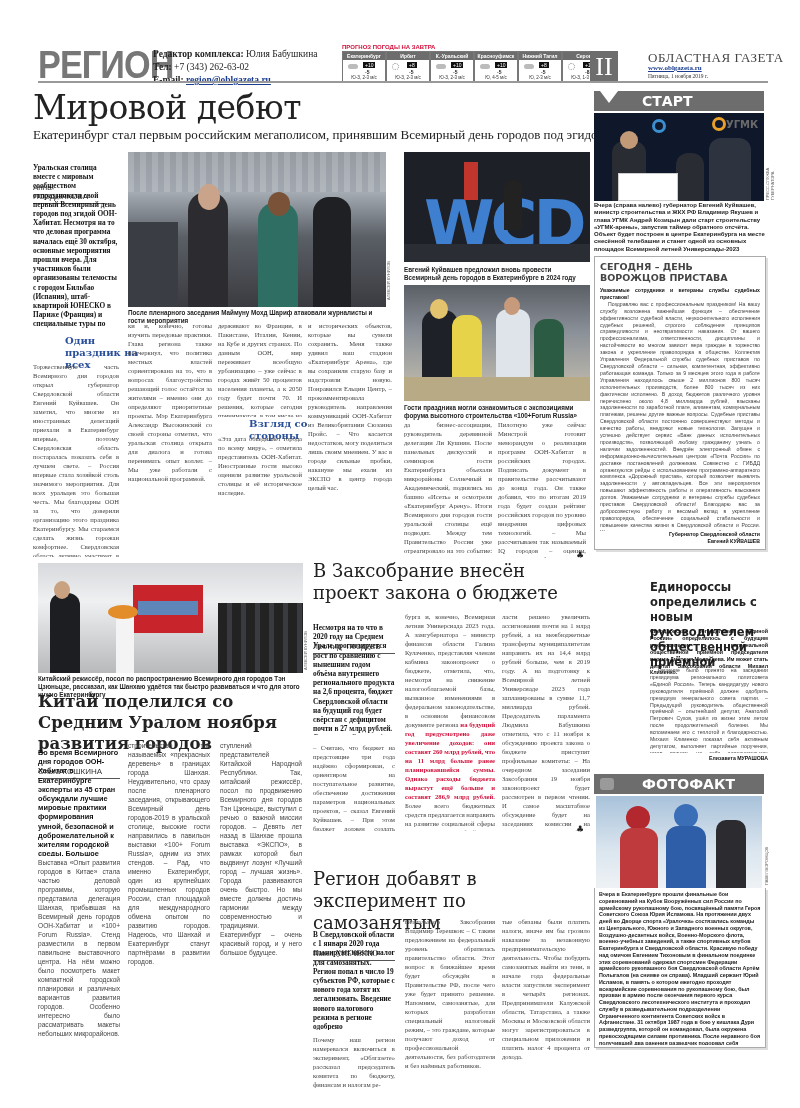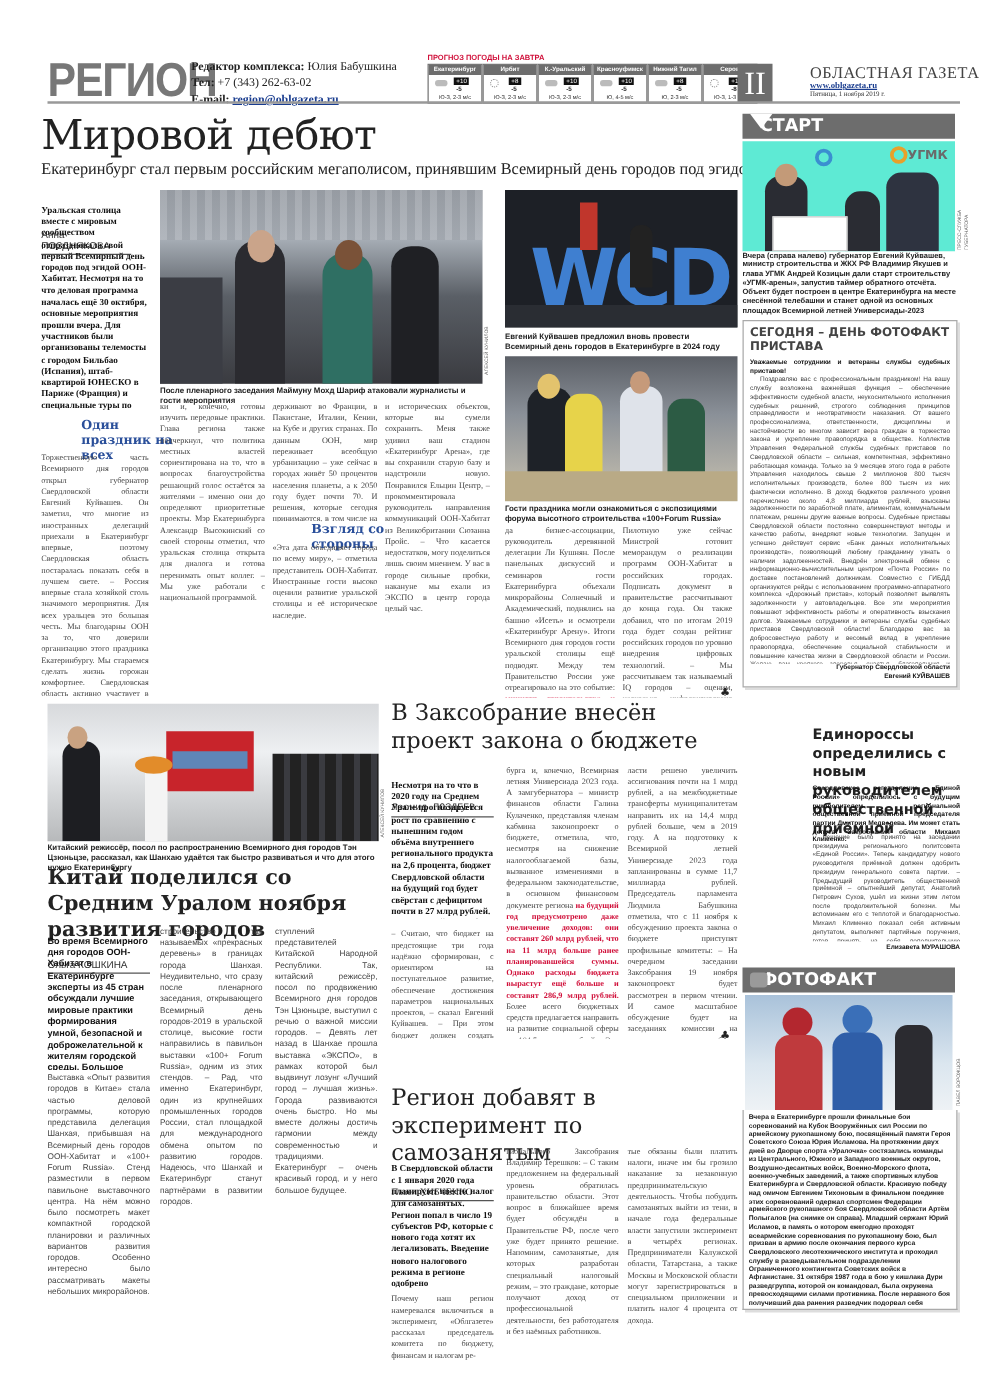--- a/index.html
+++ b/index.html
@@ -37,21 +37,21 @@
   .lead { font-family: "Liberation Serif", serif; font-weight: bold; font-size: 7.3px; line-height: 9.2px; color: #111; }
   .txt { font-family: "Liberation Serif", serif; font-size: 6.6px; line-height: 9px; color: #444; text-align: justify; }
   .txt .red { color: #d0103a; font-weight: bold; }
   .subh { font-family: "DejaVu Serif", serif; font-weight: bold; font-size: 10px; color: #2a4f9a; line-height: 12px; margin-left: 17px; }
   .cap { font-family: "Liberation Sans", sans-serif; font-weight: bold; font-size: 6.3px; line-height: 8px; color: #222; }
   .credit { font-family: "Liberation Sans", sans-serif; font-size: 4px; color: #666; writing-mode: vertical-rl; transform: rotate(180deg); }
 
   .photo { overflow: hidden; }
 
   
-  .sec-hdr { background: #6d6d6d; color: #fff; font-family: "DejaVu Sans", sans-serif; font-weight: bold; font-size: 14px; padding-left: 14px; line-height: 20px; }
+  .sec-hdr { background: #6d6d6d; color: #fff; font-family: "DejaVu Sans", sans-serif; font-weight: bold; font-size: 14px; padding-left: 48px; line-height: 20px; }
   .tri { position: absolute; left: 6px; top: 0; width: 0; height: 0; border-left: 9px solid transparent; border-right: 9px solid transparent; border-top: 12px solid #fff; }
   .box { border: 1px solid #aaa; box-shadow: 2px 2px 0 #ddd; background: #fff; }
   .box-title { font-family: "DejaVu Sans", sans-serif; font-weight: bold; font-size: 9.5px; color: #444; }
   .sm { font-family: "Liberation Sans", sans-serif; font-size: 5.2px; line-height: 6.9px; color: #444; text-align: justify; }
   .sec-h2 { font-family: "DejaVu Sans", sans-serif; font-weight: bold; font-size: 11.5px; line-height: 15px; color: #222; }
 </style>
 </head>
 <body>
 
 <div class="abs masthead">РЕГИОН</div>
@@ -201,35 +201,35 @@
 <div class="abs" style="left:576px;top:824px;font-size:9px;">♣</div>
 
 <div class="abs" style="left:313px;top:868px;width:280px;font-family:'DejaVu Serif',serif;font-size:18px;line-height:22px;color:#222;">Регион добавят в эксперимент по самозанятым</div>
 <div class="abs byline" style="left:313px;top:917px;width:82px;font-family:'Liberation Serif',serif;">Павел ХИБЧЕНКО</div>
 <div class="abs lead" style="left:313px;top:930px;width:82px;height:100px;overflow:hidden;">В Свердловской области с 1 января 2020 года планируют ввести налог для самозанятых. Регион попал в число 19 субъектов РФ, которые с нового года хотят их легализовать. Введение нового налогового режима в регионе одобрено Законодательным собранием.</div>
 <div class="abs txt" style="left:313px;top:1035px;width:82px;height:70px;overflow:hidden;">Почему наш регион намеревался включиться в эксперимент, «Облгазете» рассказал председатель комитета по бюджету, финансам и налогам ре-</div>
 <div class="abs txt" style="left:405px;top:917px;width:90px;height:188px;overflow:hidden;">гионального Заксобрания Владимир Терешков: – С таким предложением на федеральный уровень обратилась правительство области. Этот вопрос в ближайшее время будет обсуждён в Правительстве РФ, после чего уже будет принято решение. Напомним, самозанятые, для которых разработан специальный налоговый режим, – это граждане, которые получают доход от профессиональной деятельности, без работодателя и без наёмных работников.</div>
 <div class="abs txt" style="left:502px;top:917px;width:88px;height:188px;overflow:hidden;">тые обязаны были платить налоги, иначе им бы грозило наказание за незаконную предпринимательскую деятельность. Чтобы побудить самозанятых выйти из тени, в начале года федеральные власти запустили эксперимент в четырёх регионах. Предприниматели Калужской области, Татарстана, а также Москвы и Московской области могут зарегистрироваться в специальном приложении и платить налог 4 процента от дохода.</div>
 
 <div class="abs sec-hdr" style="left:594px;top:91px;width:170px;"><span class="tri"></span><span>СТАРТ</span></div>
-<div class="abs photo" style="left:594px;top:113px;width:170px;height:88px;background:#5eead4;">
+<div class="abs photo" style="left:594px;top:113px;width:170px;height:88px;background:#0f172a;">
   <div class="abs" style="left:58px;top:6px;width:14px;height:14px;border:3px solid #3a8fd0;border-radius:50%;"></div>
   <div class="abs" style="left:118px;top:4px;width:14px;height:14px;border:3px solid #e8a02a;border-radius:50%;"></div>
   <div class="abs" style="left:132px;top:6px;font-family:'DejaVu Sans',sans-serif;font-weight:bold;font-size:10px;color:#6a6a6a;">УГМК</div>
   <div class="abs" style="left:18px;top:28px;width:34px;height:60px;background:#2a2c33;border-radius:12px 12px 0 0;"></div>
   <div class="abs" style="left:26px;top:18px;width:18px;height:18px;background:#c39a78;border-radius:50%;"></div>
   <div class="abs" style="left:82px;top:40px;width:28px;height:48px;background:#2a2c33;border-radius:12px 12px 0 0;"></div>
   <div class="abs" style="left:115px;top:25px;width:42px;height:63px;background:#2e3340;border-radius:12px 12px 0 0;"></div>
   <div class="abs" style="left:24px;top:60px;width:60px;height:28px;background:#fff;border:1px solid #ccc;"></div>
 </div>
 <div class="abs credit" style="left:765px;top:140px;height:60px;">ПРЕСС-СЛУЖБА ГУБЕРНАТОРА</div>
 <div class="abs" style="left:594px;top:202px;width:172px;font-family:'Liberation Sans',sans-serif;font-weight:bold;font-size:6px;line-height:7.3px;color:#222;">Вчера (справа налево) губернатор Евгений Куйвашев, министр строительства и ЖКХ РФ Владимир Якушев и глава УГМК Андрей Козицын дали старт строительству «УГМК-арены», запустив таймер обратного отсчёта. Объект будет построен в центре Екатеринбурга на месте снесённой телебашни и станет одной из основных площадок Всемирной летней Универсиады-2023</div>
 
 <div class="abs box" style="left:594px;top:256px;width:172px;height:294px;padding:4px 5px;">
-  <div class="box-title">СЕГОДНЯ – ДЕНЬ ФОТОФАКТ ПРИСТАВА</div>
+  <div class="box-title">СЕГОДНЯ – ДЕНЬ ВОРОЖЦОВ ПРИСТАВА</div>
   <div class="sm" style="margin-top:4px;font-weight:bold;color:#111;">Уважаемые сотрудники и ветераны службы судебных приставов!</div>
   <div class="sm" style="height:230px;overflow:hidden;text-indent:8px;">Поздравляю вас с профессиональным праздником! На вашу службу возложена важнейшая функция – обеспечение эффективности судебной власти, неукоснительного исполнения судебных решений, строгого соблюдения принципов справедливости и неотвратимости наказания. От вашего профессионализма, ответственности, дисциплины и настойчивости во многом зависит вера граждан в торжество закона и укрепление правопорядка в обществе. Коллектив Управления Федеральной службы судебных приставов по Свердловской области – сильная, компетентная, эффективно работающая команда. Только за 9 месяцев этого года в работе Управления находилось свыше 2 миллионов 800 тысяч исполнительных производств, более 800 тысяч из них фактически исполнено. В доход бюджетов различного уровня перечислено около 4,8 миллиарда рублей, взысканы задолженности по заработной плате, алиментам, коммунальным платежам, решены другие важные вопросы. Судебные приставы Свердловской области постоянно совершенствуют методы и качество работы, внедряют новые технологии. Запущен и успешно действует сервис «Банк данных исполнительных производств», позволяющий любому гражданину узнать о наличии задолженностей. Внедрён электронный обмен с информационно-вычислительным центром «Почта России» по доставке постановлений должникам. Совместно с ГИБДД организуются рейды с использованием программно-аппаратного комплекса «Дорожный пристав», который позволяет выявлять задолженности у автовладельцев. Все эти мероприятия повышают эффективность работы и оперативность взыскания долгов. Уважаемые сотрудники и ветераны службы судебных приставов Свердловской области! Благодарю вас за добросовестную работу и весомый вклад в укрепление правопорядка, обеспечение социальной стабильности и повышение качества жизни в Свердловской области и России. Желаю вам крепкого здоровья, счастья, благополучия и дальнейших успехов в вашей ответственной и важной работе!</div>
   <div class="sm" style="text-align:right;font-weight:bold;color:#111;">Губернатор Свердловской области</div>
   <div class="sm" style="text-align:right;font-weight:bold;color:#111;">Евгений КУЙВАШЕВ</div>
 </div>
 
 <div class="abs sec-h2" style="left:650px;top:580px;width:120px;">Единороссы определились с новым руководителем общественной приёмной</div>
 <div class="abs sm" style="left:650px;top:628px;width:118px;font-weight:bold;color:#111;font-size:5.3px;">Свердловское реготделение «Единой России» определилось с будущим руководителем региональной общественной приёмной председателя партии Дмитрия Медведева. Им может стать депутат Заксобрания области Михаил Клименко.</div>
 <div class="abs sm" style="left:650px;top:667px;width:118px;height:86px;overflow:hidden;text-indent:8px;">Решение было принято на заседании президиума регионального политсовета «Единой России». Теперь кандидатуру нового руководителя приёмной должен одобрить президиум генерального совета партии. – Предыдущий руководитель общественной приёмной – опытнейший депутат, Анатолий Петрович Сухов, ушёл из жизни этим летом после продолжительной болезни. Мы вспоминаем его с теплотой и благодарностью. Михаил Клименко показал себя активным депутатом, выполняет партийные поручения, готов принять на себя дополнительную общественную нагрузку. Кандидат достойный, желаем ему и дальше работать плодотворно, развивать общественную приёмную и помогать простым людям, – прокомментировал решение секретарь реготделения Виктор Шептий.</div>
 <div class="abs sm" style="left:650px;top:755px;width:118px;text-align:right;font-weight:bold;color:#111;">Елизавета МУРАШОВА</div>

